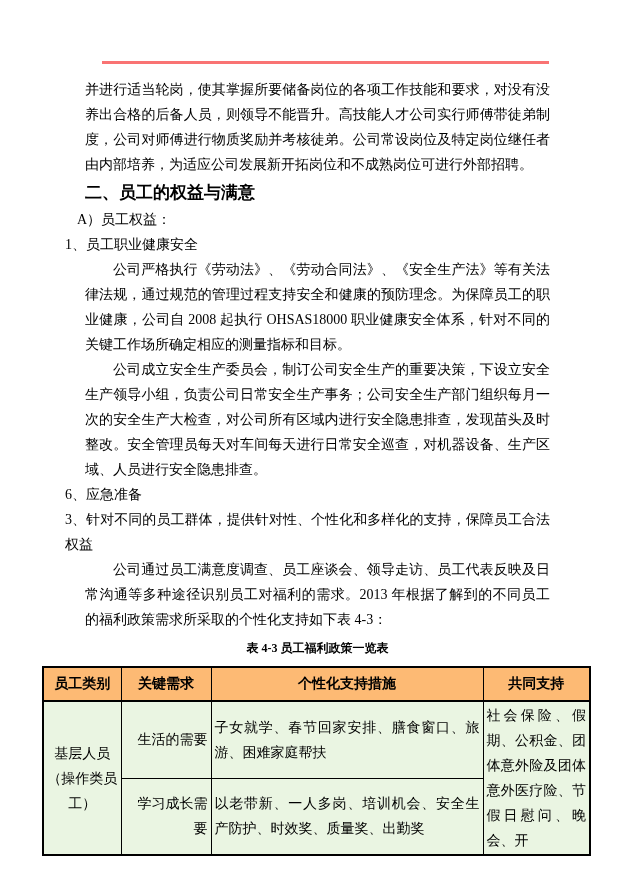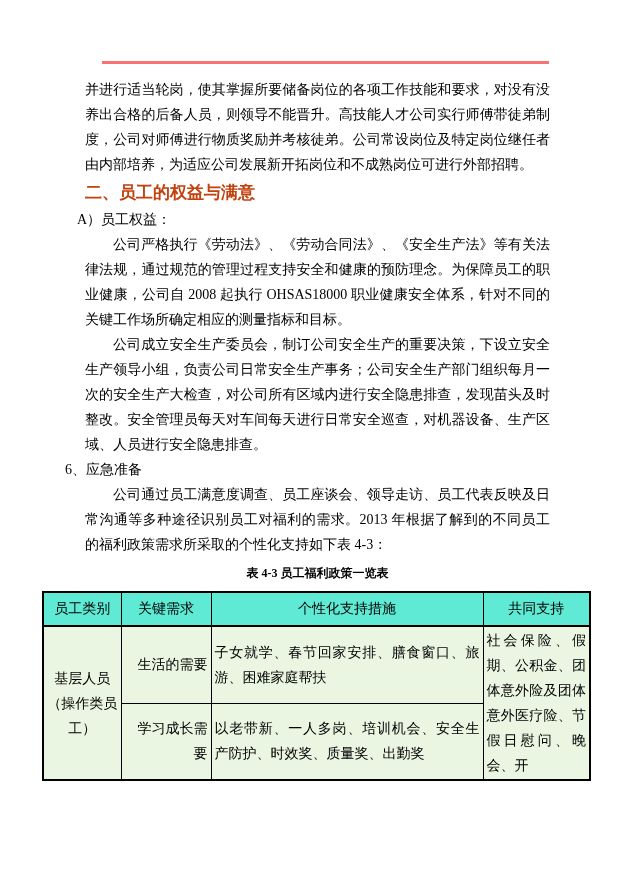--- a/index.html
+++ b/index.html
@@ -24,21 +24,21 @@
     font-size:14px;
     line-height:25px;
     text-align:justify;
     word-break:break-all;
   }
   .para{ text-indent:2em; }
   .para-noindent{ text-indent:0; }
   .section-heading{
     font-size:17px;
     font-weight:bold;
-    color:#c2410c;
+    color:#000000;
     line-height:26px;
     margin:3px 0 1px 0;
     font-family:Liberation Serif, serif;
   }
   .list-line{ text-indent:0; }
   .item-a{ margin-left:-8px; }
   .item-num{ margin-left:-20px; }
   .table-title{
     font-size:12px;
     font-weight:bold;
@@ -59,22 +59,22 @@
   .welfare-table col.c3{width:272px;}
   .welfare-table col.c4{width:107px;}
   .welfare-table td,.welfare-table th{
     border:1px solid #000;
     padding:1px 3px;
     word-break:break-all;
     vertical-align:middle;
   }
   .welfare-table{border:2px solid #000;}
   .welfare-table th{
-    background:#5eead4;
-    font-weight:normal;
+    background:#fdba74;
+    font-weight:bold;
     text-align:center;
     height:30px;
     border-bottom:2px solid #000;
     margin-top:36px;
   }
   .welfare-table td{
     background:#eaf5e2;
     line-height:25px;
     height:49px;
   }
@@ -89,28 +89,30 @@
 <div class="page">
 
   <div class="accent-line"></div>
 
   <div class="body-text para-noindent">并进行适当轮岗，使其掌握所要储备岗位的各项工作技能和要求，对没有没养出合格的后备人员，则领导不能晋升。高技能人才公司实行师傅带徒弟制度，公司对师傅进行物质奖励并考核徒弟。公司常设岗位及特定岗位继任者由内部培养，为适应公司发展新开拓岗位和不成熟岗位可进行外部招聘。</div>
 
   <div class="section-heading">二、员工的权益与满意</div>
 
   <div class="body-text list-line item-a">A）员工权益：</div>
 
+  <div class="body-text list-line item-num">1、员工职业健康安全</div>
 
   <div class="body-text para">公司严格执行《劳动法》、《劳动合同法》、《安全生产法》等有关法律法规，通过规范的管理过程支持安全和健康的预防理念。为保障员工的职业健康，公司自 2008 起执行 OHSAS18000 职业健康安全体系，针对不同的关键工作场所确定相应的测量指标和目标。</div>
 
   <div class="body-text para">公司成立安全生产委员会，制订公司安全生产的重要决策，下设立安全生产领导小组，负责公司日常安全生产事务；公司安全生产部门组织每月一次的安全生产大检查，对公司所有区域内进行安全隐患排查，发现苗头及时整改。安全管理员每天对车间每天进行日常安全巡查，对机器设备、生产区域、人员进行安全隐患排查。</div>
 
   <div class="body-text list-line item-num">6、应急准备</div>
 
 
+  <div class="body-text list-line item-num">3、针对不同的员工群体，提供针对性、个性化和多样化的支持，保障员工合法权益</div>
 
   <div class="body-text para">公司通过员工满意度调查、员工座谈会、领导走访、员工代表反映及日常沟通等多种途径识别员工对福利的需求。2013 年根据了解到的不同员工的福利政策需求所采取的个性化支持如下表 4-3：</div>
 
   <div class="table-title">表 4-3 员工福利政策一览表</div>
 
   <table class="welfare-table">
     <colgroup>
       <col class="c1">
         <col class="c2">
         <col class="c3">

